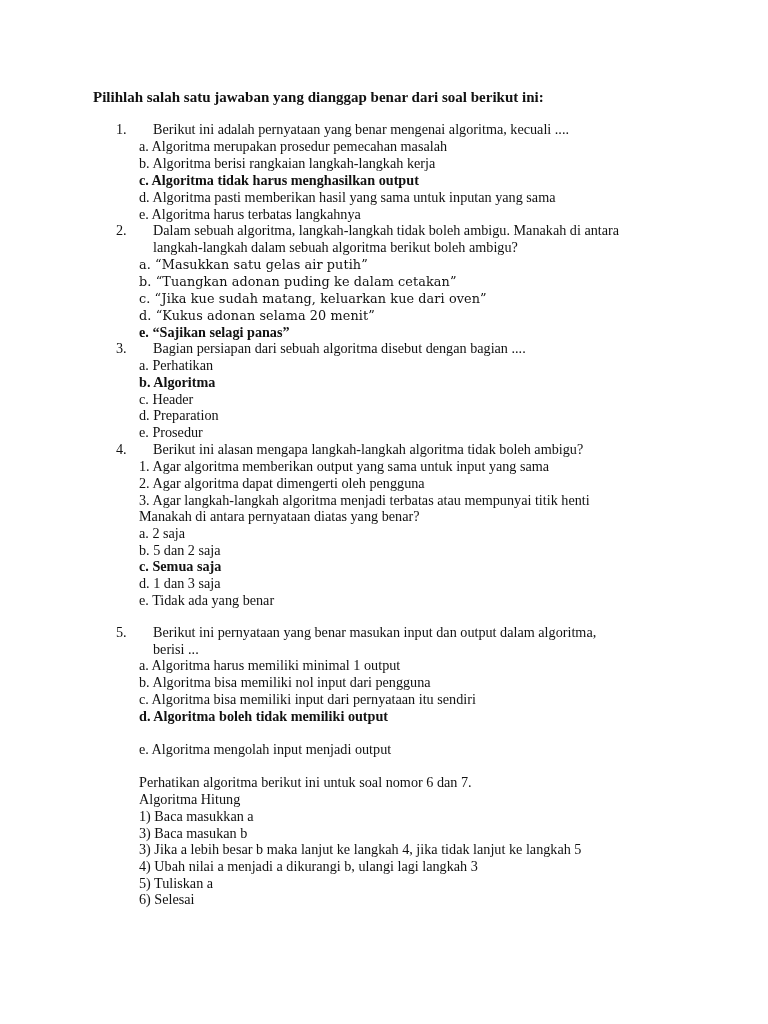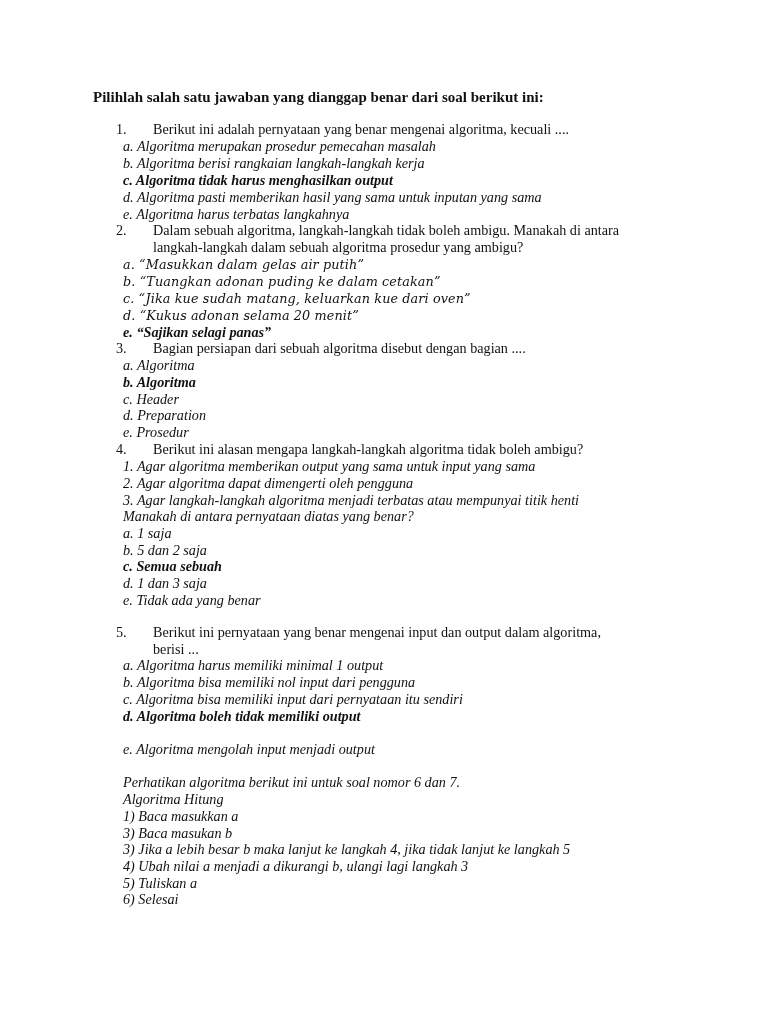--- a/index.html
+++ b/index.html
@@ -3,21 +3,21 @@
 <meta charset="utf-8">
 <style>
   html, body { margin: 0; padding: 0; background: #ffffff; }
   body { width: 768px; height: 1024px; position: relative; overflow: hidden;
          font-family: "Liberation Serif", "DejaVu Serif", serif; color: #111; }
   .page { position: absolute; left: 0; top: 0; width: 768px; height: 1024px; }
   .heading { position: absolute; left: 93px; top: 89px; font-size: 15px; font-weight: bold; white-space: nowrap; }
   .line { position: absolute; font-size: 14.2px; white-space: nowrap; line-height: 17px; }
   .num { position: absolute; left: 116px; }
   .q { left: 153px; }
-  .opt { left: 123px; font-style: italic; }
+  .opt { left: 139px; }
   .bold { font-weight: bold; text-align: right; }
   .alt { font-family: "DejaVu Serif", serif; font-size: 12.8px; letter-spacing: 0.1px; }
 </style>
 </head>
 <body>
 
 <div class="page">
 
   <div class="heading">Pilihlah salah satu jawaban yang dianggap benar dari soal berikut ini:</div>
 
@@ -27,55 +27,55 @@
     <span class="line opt" style="top:138px">a. Algoritma merupakan prosedur pemecahan masalah</span>
     <span class="line opt" style="top:155px">b. Algoritma berisi rangkaian langkah-langkah kerja</span>
     <span class="line opt bold" style="top:172px">c. Algoritma tidak harus menghasilkan output</span>
     <span class="line opt" style="top:189px">d. Algoritma pasti memberikan hasil yang sama untuk inputan yang sama</span>
     <span class="line opt" style="top:206px">e. Algoritma harus terbatas langkahnya</span>
   </div>
 
   <div>
     <span class="line num" style="top:222px">2.</span>
     <span class="line q" style="top:222px">Dalam sebuah algoritma, langkah-langkah tidak boleh ambigu. Manakah di antara</span>
-    <span class="line q" style="top:239px">langkah-langkah dalam sebuah algoritma prosedur yang ambigu?</span>
-    <span class="line opt alt" style="top:256px">a. “Masukkan dalam gelas air putih”</span>
+    <span class="line q" style="top:239px">langkah-langkah dalam sebuah algoritma berikut boleh ambigu?</span>
+    <span class="line opt alt" style="top:256px">a. “Masukkan satu gelas air putih”</span>
     <span class="line opt alt" style="top:273px">b. “Tuangkan adonan puding ke dalam cetakan”</span>
     <span class="line opt alt" style="top:290px">c. “Jika kue sudah matang, keluarkan kue dari oven”</span>
     <span class="line opt alt" style="top:307px">d. “Kukus adonan selama 20 menit”</span>
     <span class="line opt bold" style="top:324px">e. “Sajikan selagi panas”</span>
   </div>
 
   <div>
     <span class="line num" style="top:340px">3.</span>
     <span class="line q" style="top:340px">Bagian persiapan dari sebuah algoritma disebut dengan bagian ....</span>
-    <span class="line opt" style="top:357px">a. Algoritma</span>
+    <span class="line opt" style="top:357px">a. Perhatikan</span>
     <span class="line opt bold" style="top:374px">b. Algoritma</span>
     <span class="line opt" style="top:391px">c. Header</span>
     <span class="line opt" style="top:407px">d. Preparation</span>
     <span class="line opt" style="top:424px">e. Prosedur</span>
   </div>
 
   <div>
     <span class="line num" style="top:441px">4.</span>
     <span class="line q" style="top:441px">Berikut ini alasan mengapa langkah-langkah algoritma tidak boleh ambigu?</span>
     <span class="line opt" style="top:458px">1. Agar algoritma memberikan output yang sama untuk input yang sama</span>
     <span class="line opt" style="top:475px">2. Agar algoritma dapat dimengerti oleh pengguna</span>
     <span class="line opt" style="top:492px">3. Agar langkah-langkah algoritma menjadi terbatas atau mempunyai titik henti</span>
     <span class="line opt" style="top:508px">Manakah di antara pernyataan diatas yang benar?</span>
-    <span class="line opt" style="top:525px">a. 1 saja</span>
+    <span class="line opt" style="top:525px">a. 2 saja</span>
     <span class="line opt" style="top:542px">b. 5 dan 2 saja</span>
-    <span class="line opt bold" style="top:558px">c. Semua sebuah</span>
+    <span class="line opt bold" style="top:558px">c. Semua saja</span>
     <span class="line opt" style="top:575px">d. 1 dan 3 saja</span>
     <span class="line opt" style="top:592px">e. Tidak ada yang benar</span>
   </div>
 
   <div>
     <span class="line num" style="top:624px">5.</span>
-    <span class="line q" style="top:624px">Berikut ini pernyataan yang benar mengenai input dan output dalam algoritma,</span>
+    <span class="line q" style="top:624px">Berikut ini pernyataan yang benar masukan input dan output dalam algoritma,</span>
     <span class="line q" style="top:641px">berisi ...</span>
     <span class="line opt" style="top:657px">a. Algoritma harus memiliki minimal 1 output</span>
     <span class="line opt" style="top:674px">b. Algoritma bisa memiliki nol input dari pengguna</span>
     <span class="line opt" style="top:691px">c. Algoritma bisa memiliki input dari pernyataan itu sendiri</span>
     <span class="line opt bold" style="top:708px">d. Algoritma boleh tidak memiliki output</span>
     <span class="line opt" style="top:741px">e. Algoritma mengolah input menjadi output</span>
   </div>
 
   <div>
     <span class="line opt" style="top:774px">Perhatikan algoritma berikut ini untuk soal nomor 6 dan 7.</span>

